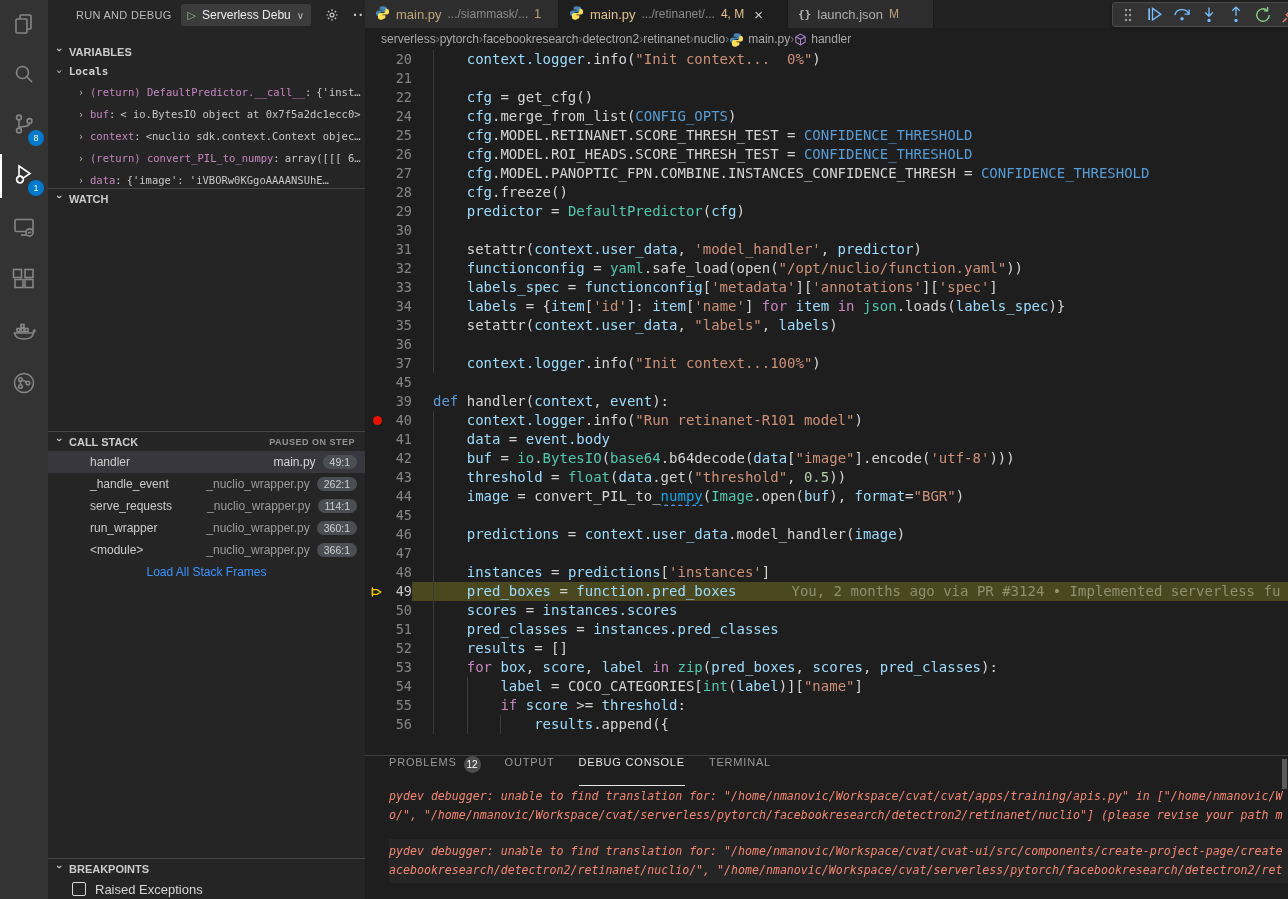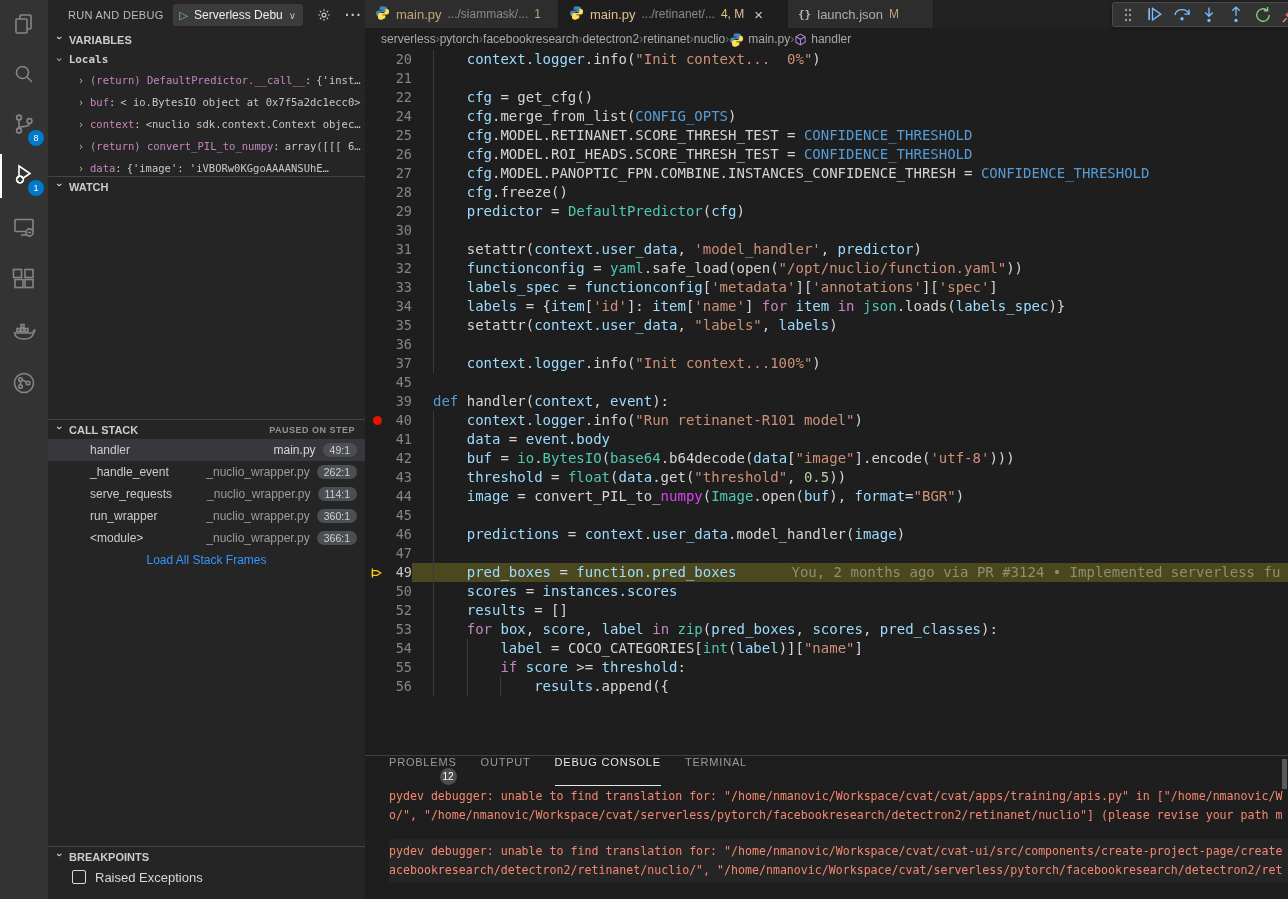--- a/index.html
+++ b/index.html
@@ -11,30 +11,30 @@
   
   .activitybar { position:absolute; left:0; top:0; width:48px; height:899px; background:#333333; }
   .ab-item { position:absolute; left:0; width:48px; height:44px; display:flex; align-items:center; justify-content:center; color:#858585; cursor:pointer; }
   .ab-item.active { color:#ffffff; }
   .ab-item svg { stroke:currentColor; fill:none; stroke-width:1.6; }
   .ab-badge { position:absolute; right:4px; bottom:2px; min-width:16px; height:16px; border-radius:8px; background:#007ACC; color:#fff; font-size:9px; display:flex; align-items:center; justify-content:center; padding:0 3px; }
   .ab-active-bar { position:absolute; left:0; top:154px; width:2px; height:44px; background:#ffffff; }
 
   
   .sidebar { position:absolute; left:48px; top:0; width:317px; height:899px; background:#252526; overflow:hidden; }
-  .sb-header { position:absolute; top:0; left:0; right:0; height:30px; display:flex; align-items:center; padding-left:20px; }
+  .sb-header { position:absolute; top:0; left:8px; right:0; height:30px; display:flex; align-items:center; padding-left:20px; }
   .sb-title { font-size:11px; color:#bbbbbb; letter-spacing:.3px; white-space:nowrap; }
   .sb-dd { margin-left:9px; height:22px; background:#3c3c3c; border-radius:3px; display:flex; align-items:center; padding:0 7px; gap:6px; cursor:pointer; }
   .sb-dd .play { color:#89D185; font-size:11px; }
   .sb-dd .lbl { font-size:12px; color:#eeeeee; max-width:92px; overflow:hidden; white-space:nowrap; }
   .sb-dd .chev { color:#bbbbbb; font-size:10px; }
   .sb-gear, .sb-dots { margin-left:14px; color:#c5c5c5; cursor:pointer; display:flex; align-items:center; }
   .sb-dots { font-size:14px; letter-spacing:1px; font-weight:bold; }
 
-  .section { position:absolute; left:0; right:0; overflow:hidden; }
+  .section { position:absolute; left:0; right:0; overflow:hidden;margin-top:12px; }
   .sec-head { height:19px; display:flex; align-items:center; padding-left:8px; font-size:11px; font-weight:bold; color:#cccccc; cursor:pointer; position:relative; }
   .sec-head .tw { display:inline-block; transform:rotate(90deg); color:#cccccc; font-size:11px; margin-right:5px; width:8px; }
   .sec-border { border-top:1px solid rgba(128,128,128,.35); }
   .paused { position:absolute; right:10px; font-size:9px; font-weight:bold; color:rgba(204,204,204,.65); letter-spacing:.5px; }
 
   .tree-row { height:22px; display:flex; align-items:center; padding-left:30px; font-size:10.5px; cursor:pointer; white-space:nowrap; }
   .tree-row .tw { color:#b8b8b8; margin-right:6px; font-size:10px; }
   .vname { color:#C586C0; }
   .vcolon { color:#cccccc; margin-right:5px; }
   .vval { color:#c8c8c8; overflow:hidden; }
@@ -79,31 +79,31 @@
   .cl { display:flex; height:19px; line-height:19px; position:relative; }
   .mark { width:24px; display:flex; align-items:center; justify-content:center; cursor:pointer; }
   .bp-dot { width:9px; height:9px; border-radius:50%; background:#E51400; }
   .ln { width:23px; text-align:right; color:#858585; font-size:13.5px; }
   .cl.cur .ln { color:#c6c6c6; }
   .ct { flex:1; padding-left:21px; position:relative; white-space:pre; overflow:hidden; }
   .cl.cur .ct { background:#4b481f; }
   .gd { position:absolute; top:0; bottom:0; width:1px; background:#3b3b3b; }
   .tk-p{color:#d4d4d4}.tk-v{color:#9CDCFE}.tk-s{color:#CE9178}.tk-k{color:#C586C0}
   .tk-b{color:#569CD6}.tk-t{color:#4EC9B0}.tk-n{color:#B5CEA8}
-  .tk-u{color:#d946ef; text-decoration-style:wavy; text-decoration-color:#4fa5ff; text-underline-offset:3px;}
+  .tk-u{color:#0ea5e9; text-decoration:underline; text-decoration-style:wavy; text-decoration-color:#4fa5ff; text-underline-offset:3px;}
   .blame { color:#90906e; margin-left:55px; }
 
   
   .panel { position:absolute; left:365px; top:755px; right:0; bottom:0; background:#1e1e1e; border-top:1px solid #3f3f3f; }
   .panel-tabs { position:absolute; top:0; left:0; right:0; height:30px; display:flex; align-items:center; padding-left:24px; gap:24px; }
-  .ptab { font-size:11px; letter-spacing:.8px; color:#9a9a9a; cursor:pointer; display:flex; align-items:flex-end; height:30px;flex-direction:column; }
+  .ptab { font-size:11px; letter-spacing:.8px; color:#9a9a9a; cursor:pointer; display:flex; align-items:flex-start; height:30px; }
   .ptab.active { color:#e7e7e7; border-bottom:1px solid #e7e7e7; }
   .pbadge { margin-left:7px; min-width:17px; height:17px; border-radius:9px; background:#4d4d4d; color:#ffffff; font-size:10px; display:flex; align-items:center; justify-content:center; letter-spacing:0; }
   .pcontent { position:absolute; top:31px; left:24px; right:0; bottom:0; font-family:"DejaVu Sans Mono",monospace; font-size:11.6px; color:#F48771; white-space:pre; overflow:hidden; }
-  .pline { height:19px; line-height:19px; }
+  .pline { height:19px; line-height:19px;font-style:italic; }
   .pblock2 { background:#252526; margin-top:14px; padding:3px 0; margin-left:-24px; padding-left:24px; }
   .pscroll { position:absolute; right:1px; top:3px; width:5px; height:30px; background:#5a5a5a; cursor:pointer; }
 </style>
 </head>
 <body>
 
 <div id="root">
 
   <div class="activitybar">
     <div class="ab-active-bar"></div>
@@ -555,39 +555,49 @@
           <div class="cl">
             <span class="mark"></span>
             <span class="ln">46</span>
             <span class="ct"><span class="gd" style="left: 21px;"></span><span>    <span class="tk-v">predictions</span><span class="tk-p"> = </span><span class="tk-v">context.user_data</span><span class="tk-p">.model_handler(</span><span class="tk-v">image</span><span class="tk-p">)</span></span></span>
           </div>
           <div class="cl">
             <span class="mark"></span>
             <span class="ln">47</span>
             <span class="ct"><span class="gd" style="left: 21px;"></span><span></span></span>
           </div>
+          <div class="cl">
+            <span class="mark"></span>
+            <span class="ln">48</span>
+            <span class="ct"><span class="gd" style="left: 21px;"></span><span>    <span class="tk-v">instances</span><span class="tk-p"> = </span><span class="tk-v">predictions</span><span class="tk-p">[</span><span class="tk-s">'instances'</span><span class="tk-p">]</span></span></span>
+          </div>
           <div class="cl cur">
             <span class="mark">
               <span style="display: flex;">
                 <svg width="13" height="12" viewBox="0 0 14 13" fill="none" stroke="#FFCC00" stroke-width="1.4">
                   <path d="M1.5 4h5l4 2.5-4 2.5h-5z"></path>
                   <path d="M1.5 1.5v10"></path>
                 </svg>
               </span>
             </span>
             <span class="ln">49</span>
             <span class="ct"><span class="gd" style="left: 21px;"></span><span>    <span class="tk-v">pred_boxes</span><span class="tk-p"> = </span><span class="tk-v">function.pred_boxes</span></span><span class="blame">You, 2 months ago via PR #3124 • Implemented serverless fu</span></span>
           </div>
           <div class="cl">
             <span class="mark"></span>
             <span class="ln">50</span>
             <span class="ct"><span class="gd" style="left: 21px;"></span><span>    <span class="tk-v">scores</span><span class="tk-p"> = </span><span class="tk-v">instances.scores</span></span></span>
           </div>
           <div class="cl">
             <span class="mark"></span>
+            <span class="ln">51</span>
+            <span class="ct"><span class="gd" style="left: 21px;"></span><span>    <span class="tk-v">pred_classes</span><span class="tk-p"> = </span><span class="tk-v">instances.pred_classes</span></span></span>
+          </div>
+          <div class="cl">
+            <span class="mark"></span>
             <span class="ln">52</span>
             <span class="ct"><span class="gd" style="left: 21px;"></span><span>    <span class="tk-v">results</span><span class="tk-p"> = []</span></span></span>
           </div>
           <div class="cl">
             <span class="mark"></span>
             <span class="ln">53</span>
             <span class="ct"><span class="gd" style="left: 21px;"></span><span>    <span class="tk-k">for</span><span class="tk-p"> </span><span class="tk-v">box</span><span class="tk-p">, </span><span class="tk-v">score</span><span class="tk-p">, </span><span class="tk-v">label</span><span class="tk-p"> </span><span class="tk-k">in</span><span class="tk-p"> </span><span class="tk-t">zip</span><span class="tk-p">(</span><span class="tk-v">pred_boxes</span><span class="tk-p">, </span><span class="tk-v">scores</span><span class="tk-p">, </span><span class="tk-v">pred_classes</span><span class="tk-p">):</span></span></span>
           </div>
           <div class="cl">
             <span class="mark"></span>

